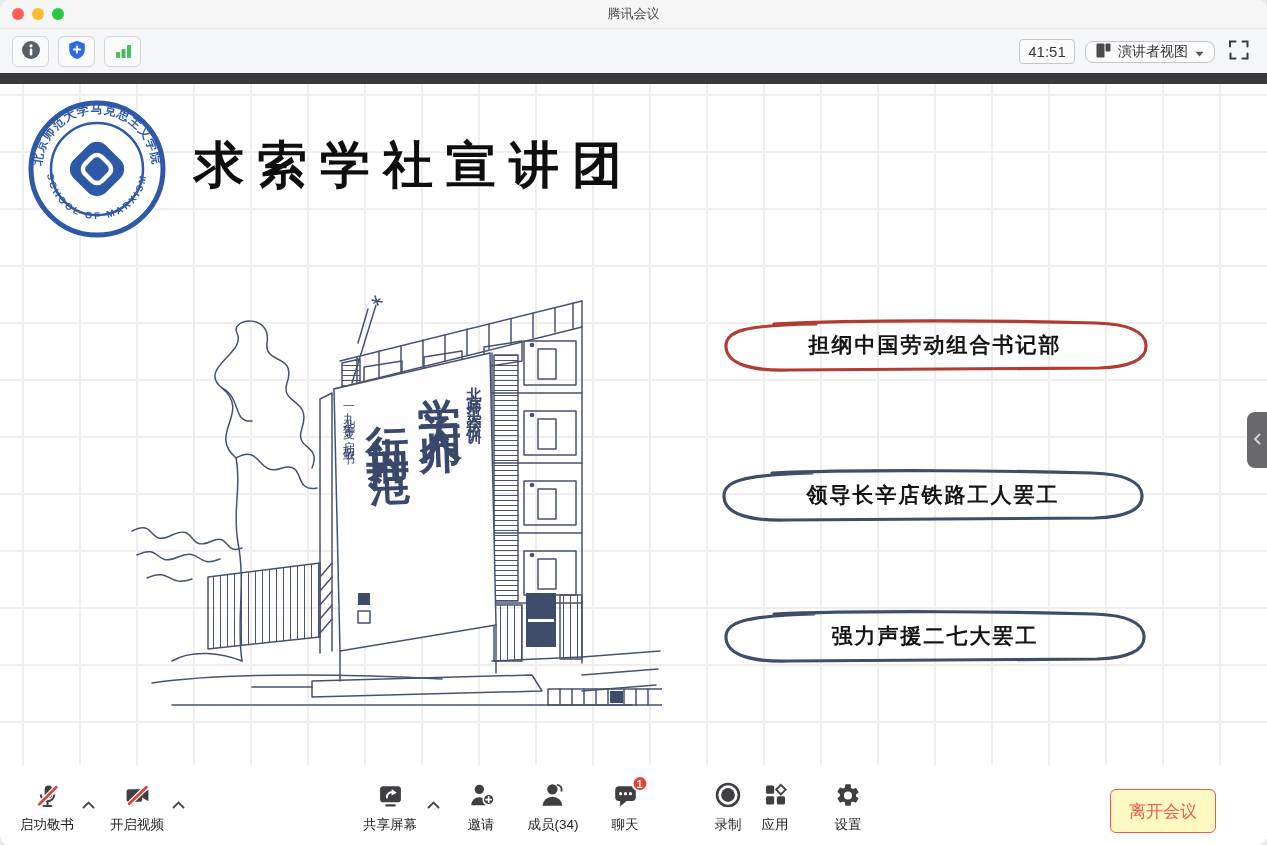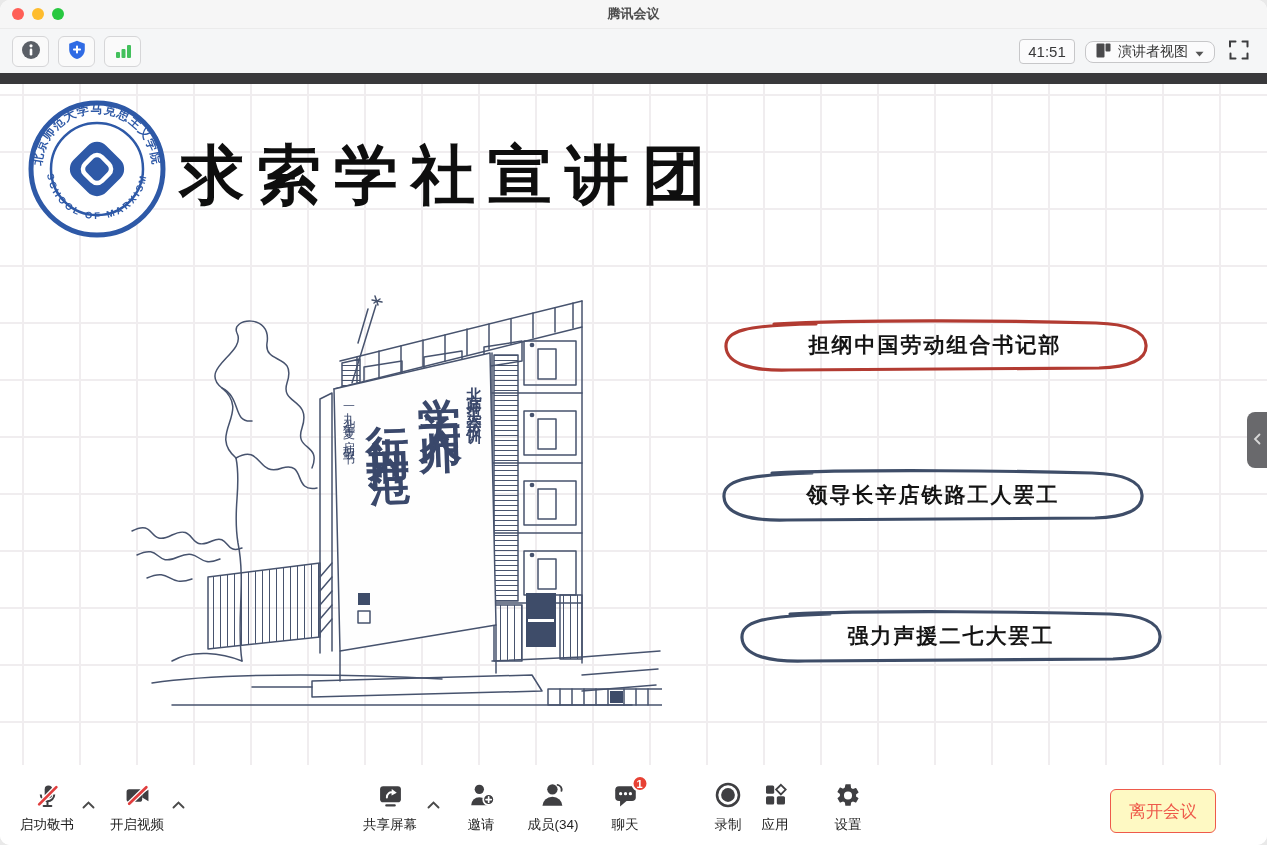--- a/index.html
+++ b/index.html
@@ -7,21 +7,21 @@
   body { font-family:"Liberation Sans", sans-serif; background:#e9e9e9; }
   .window { position:relative; width:1267px; height:845px; background:#fff;
             border-radius:10px; overflow:hidden; }
 
   
   .titlebar { position:absolute; top:0; left:0; width:100%; height:28px;
               background:#f6f6f6; display:flex; align-items:center; }
   .lights { position:absolute; left:12px; top:8px; display:flex; gap:8px; }
   .light { width:12px; height:12px; border-radius:50%; }
   .light.red{ background:#ff5f57; } .light.yellow{ background:#febc2e; } .light.green{ background:#28c840; }
-  .win-title { width:100%; text-align:center; font-size:13px; font-weight:bold; color:#4c4c4c; }
+  .win-title { width:100%; text-align:center; font-size:13px; font-weight:normal; color:#4c4c4c; }
 
   
   .topbar { position:absolute; top:28px; left:0; width:100%; height:45px;
             background:#f5f6f7; border-top:1px solid #ebebeb; }
   .tb-left { position:absolute; left:12px; top:7px; display:flex; gap:9px; }
   .sq-btn { width:37px; height:31px; background:#fafafa; border:1px solid #d6d6d8;
             border-radius:6px; display:flex; align-items:center; justify-content:center; }
   .tb-right { position:absolute; right:14px; top:0; height:45px; display:flex; align-items:center; gap:10px;padding-left:40px; }
   .timer { min-width:56px; height:25px; border:1px solid #c7c7c9; border-radius:4px;
            background:#fbfbfc; color:#38383a; font-size:15px; display:flex;
@@ -34,41 +34,41 @@
 
   
   .slide { position:absolute; top:84px; left:0; width:1267px; height:681px; background:#fff;
            background-image:
              linear-gradient(to right, #f0edef 2px, transparent 2px),
              linear-gradient(to bottom, #f0edef 2px, transparent 2px);
            background-size:57px 57px; background-position:22px 10px; overflow:hidden; }
 
   .logo { position:absolute; left:26px; top:14px; width:142px; height:142px; }
 
-  .slide-title { position:absolute; left:180px; top:48px; font-family:"DejaVu Serif", serif;
-                 font-size:64px; font-weight:700; letter-spacing:13px; color:#0e0e0e; white-space:nowrap; }
+  .slide-title { position:absolute; left:194px; top:48px; font-family:"DejaVu Serif", serif;
+                 font-size:50px; font-weight:700; letter-spacing:13px; color:#0e0e0e; white-space:nowrap; }
 
   .illustration { position:absolute; left:112px; top:209px; width:550px; height:415px; }
   .illustration svg { position:absolute; left:0; top:0; }
   .vtext { position:absolute; writing-mode:vertical-rl; font-family:"DejaVu Serif", serif;
            color:#3a486b; white-space:nowrap; }
   .motto { font-size:43px; font-weight:700; letter-spacing:12px; transform:rotate(-2deg); }
   .m1 { left:298px; top:70px; }
   .m2 { left:246px; top:98px; }
   .cap-r { left:352px; top:82px; font-size:15px; letter-spacing:6px; font-weight:600; }
   .cap-l { left:228px; top:106px; font-size:12px; letter-spacing:4px; }
 
   .bullet { position:absolute; width:432px; height:60px; display:flex; align-items:center;
             justify-content:center; }
   .bullet svg { position:absolute; left:0; top:0; }
   .bullet .txt { position:relative; font-size:21px; font-weight:800; color:#141414;
                  letter-spacing:2px; white-space:nowrap; }
   .b1 { left:719px; top:231px; }
   .b2 { left:717px; top:381px; }
-  .b3 { left:735px; top:522px; }
+  .b3 { left:719px; top:522px; }
   .stroke-red   { stroke:#b23b32; }
   .stroke-navy  { stroke:#3e4d68; }
 
   .side-tab { position:absolute; right:0; top:328px; width:20px; height:56px; background:#69696c;
               border-radius:8px 0 0 8px; display:flex; align-items:center; justify-content:center; }
 
   
   .bottombar { position:absolute; top:765px; left:0; width:100%; height:80px; background:#fff; }
   .bt-item { position:absolute; top:17px; display:flex; flex-direction:column; align-items:center;
              transform:translateX(-50%); width:max-content; }

